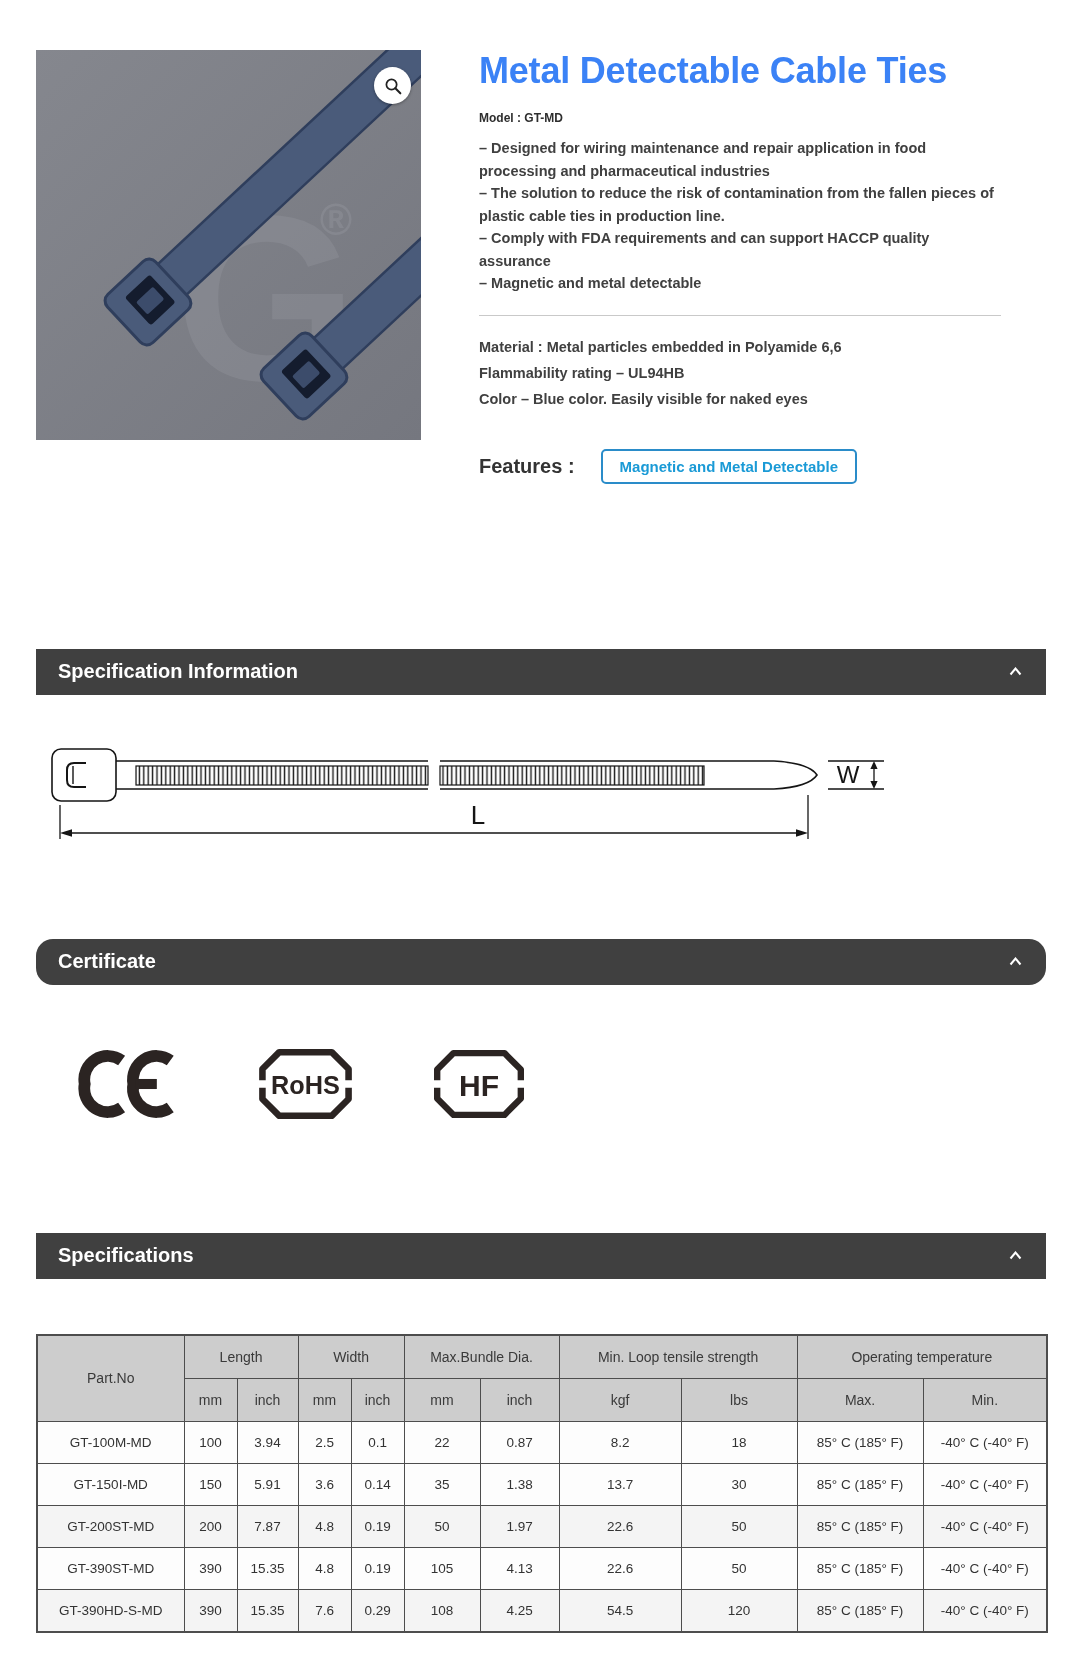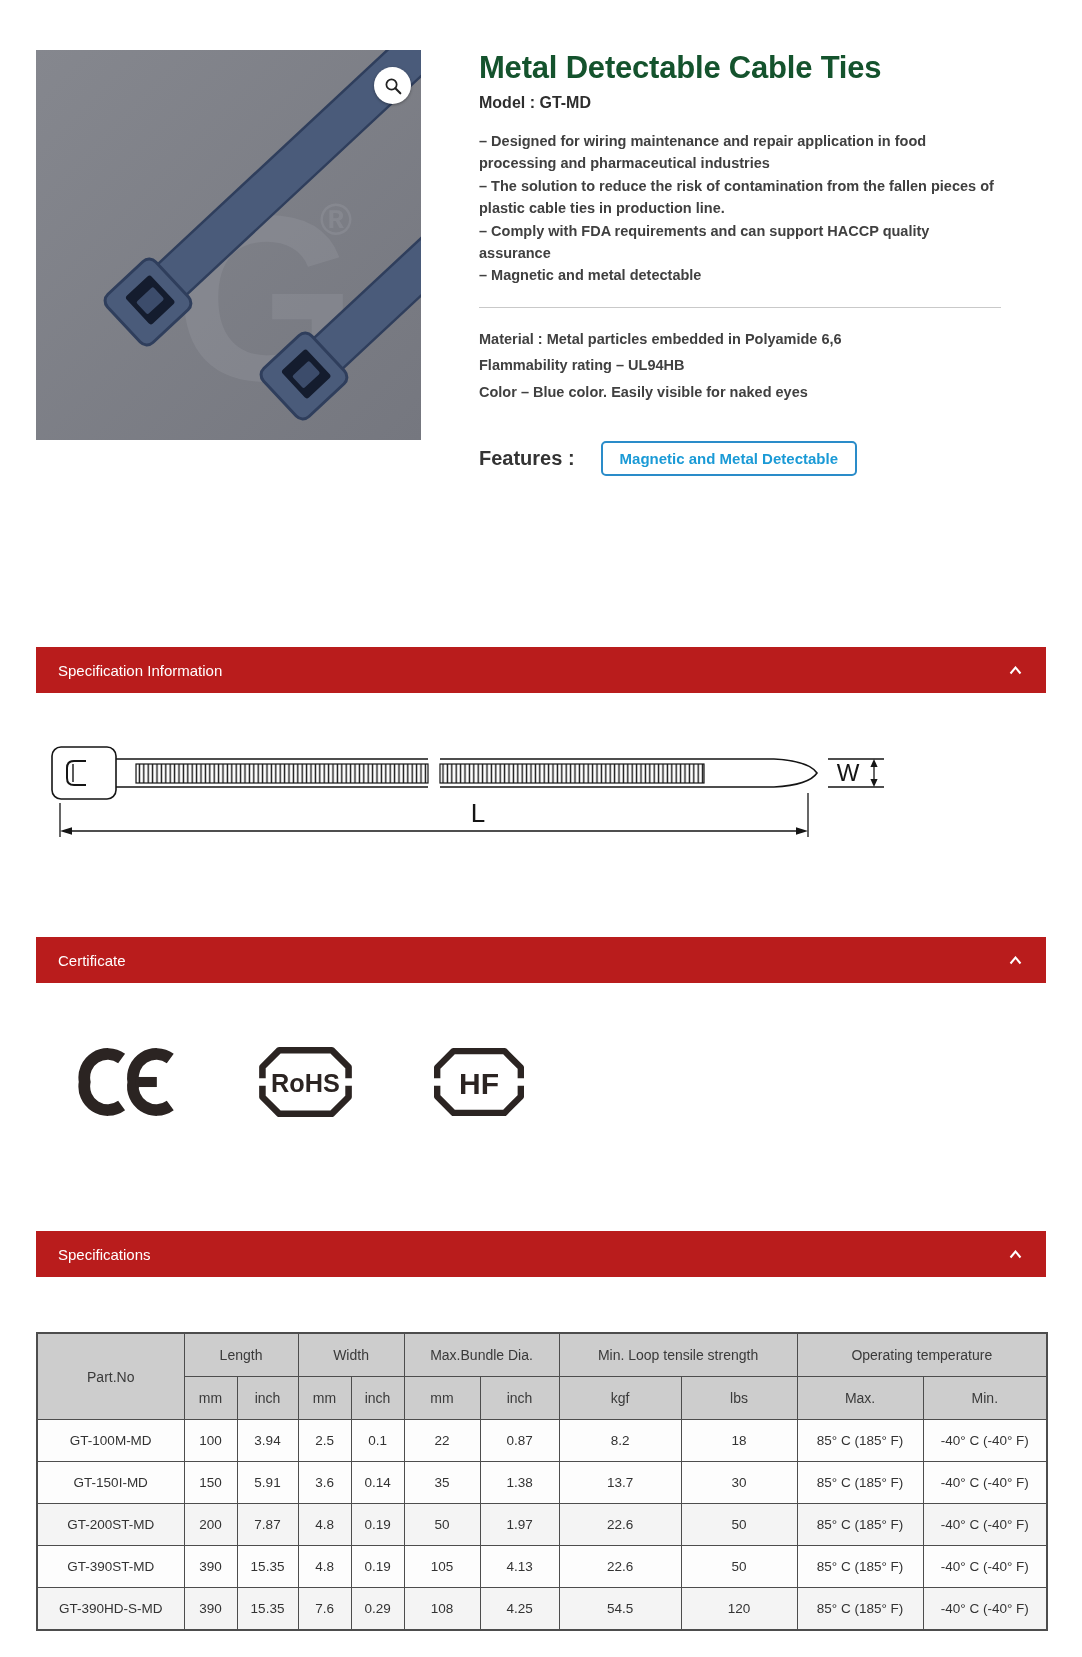--- a/index.html
+++ b/index.html
@@ -7,35 +7,35 @@
   .page{padding:0 36px 30px 36px;}
 
   
   .hero{display:flex;margin-top:50px;min-height:432px;}
   .photo{position:relative;width:385px;height:390px;flex:0 0 385px;overflow:hidden;cursor:pointer;}
   .photo svg{display:block;}
   .zoom-btn{position:absolute;top:17px;right:10px;width:37px;height:37px;border-radius:50%;
     background:#fff;display:flex;align-items:center;justify-content:center;
     box-shadow:0 1px 3px rgba(0,0,0,.35);cursor:pointer;}
   .info{margin-left:58px;width:522px;}
-  .info h1{margin:0 0 8px 0;font-size:31px;line-height:1.15;font-weight:700;color:#14532d;letter-spacing:-.2px;}
-  .model{font-size:16px;font-weight:700;color:#2e2e2e;margin-bottom:18px;}
+  .info h1{margin:0 0 20px 0;font-size:36px;line-height:1.15;font-weight:700;color:#3b82f6;letter-spacing:-.2px;}
+  .model{font-size:12px;font-weight:700;color:#2e2e2e;margin-bottom:12px;}
   .bullet{margin:0;font-size:14.5px;font-weight:700;color:#404040;line-height:1.55;}
   .divider{border:none;border-top:1px solid #c9c9c9;margin:20px 0 18px 0;}
   .mat{margin:0;font-size:14.5px;font-weight:700;color:#404040;line-height:1.82;}
   .features-row{display:flex;align-items:center;margin-top:36px;}
   .features-label{font-size:20px;font-weight:700;color:#333;}
   .feature-badge{margin-left:26px;display:inline-block;border:2px solid #2a8cc9;border-radius:5px;
     color:#1a9ad6;font-size:15px;font-weight:700;padding:7px 17px;cursor:pointer;background:#fff;}
 
   
-  .section-bar{height:46px;background:#b91c1c;color:#fff;display:flex;align-items:center;
-    justify-content:space-between;padding:0 24px 0 22px;font-size:15px;font-weight:400;cursor:pointer;}
+  .section-bar{height:46px;background:#404040;color:#fff;display:flex;align-items:center;
+    justify-content:space-between;padding:0 24px 0 22px;font-size:20px;font-weight:700;cursor:pointer;}
   .mt-spec{margin-top:165px;}
-  .mt-cert{margin-top:46px;}
+  .mt-cert{margin-top:46px;border-radius:17px;}
   .mt-specs{margin-top:104px;}
 
   
   .diagram-wrap{margin-top:28px;}
   .diagram-wrap svg{display:block;}
 
   
   .logos{display:flex;align-items:center;gap:72px;margin:54px 0 0 42px;height:90px;}
   .logos svg{display:block;}
   .hex-text{font-family:"Liberation Sans",sans-serif;font-weight:700;fill:#2b2422;}

